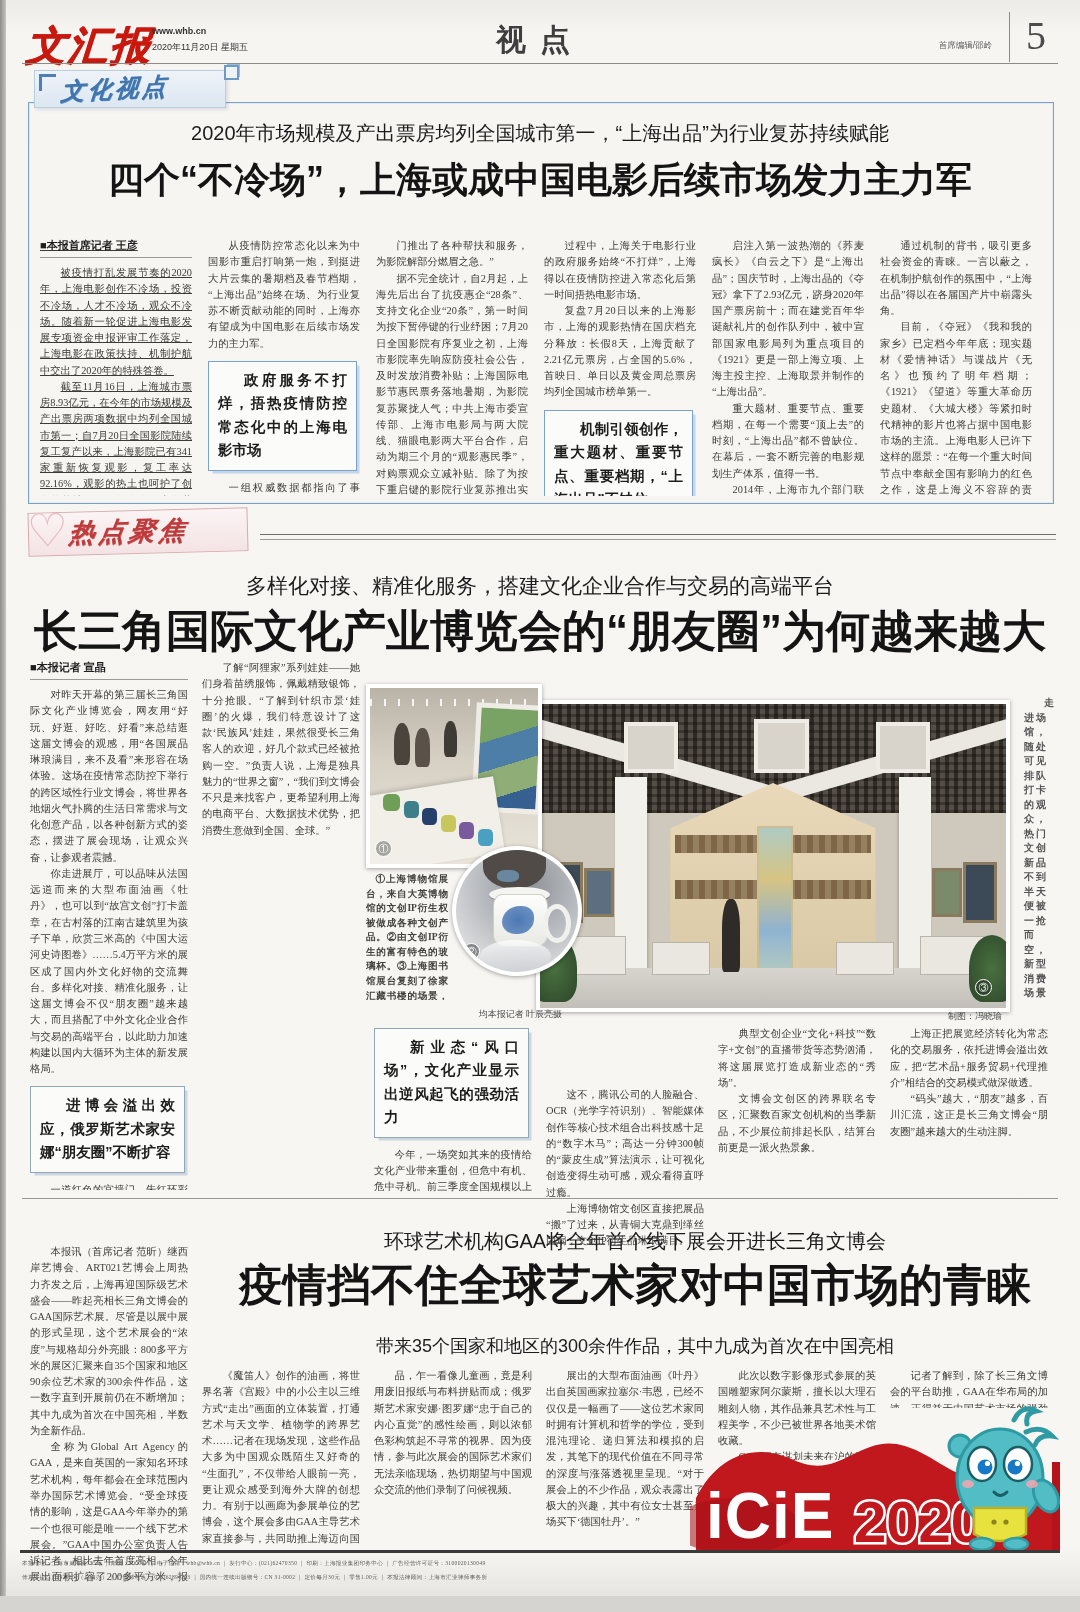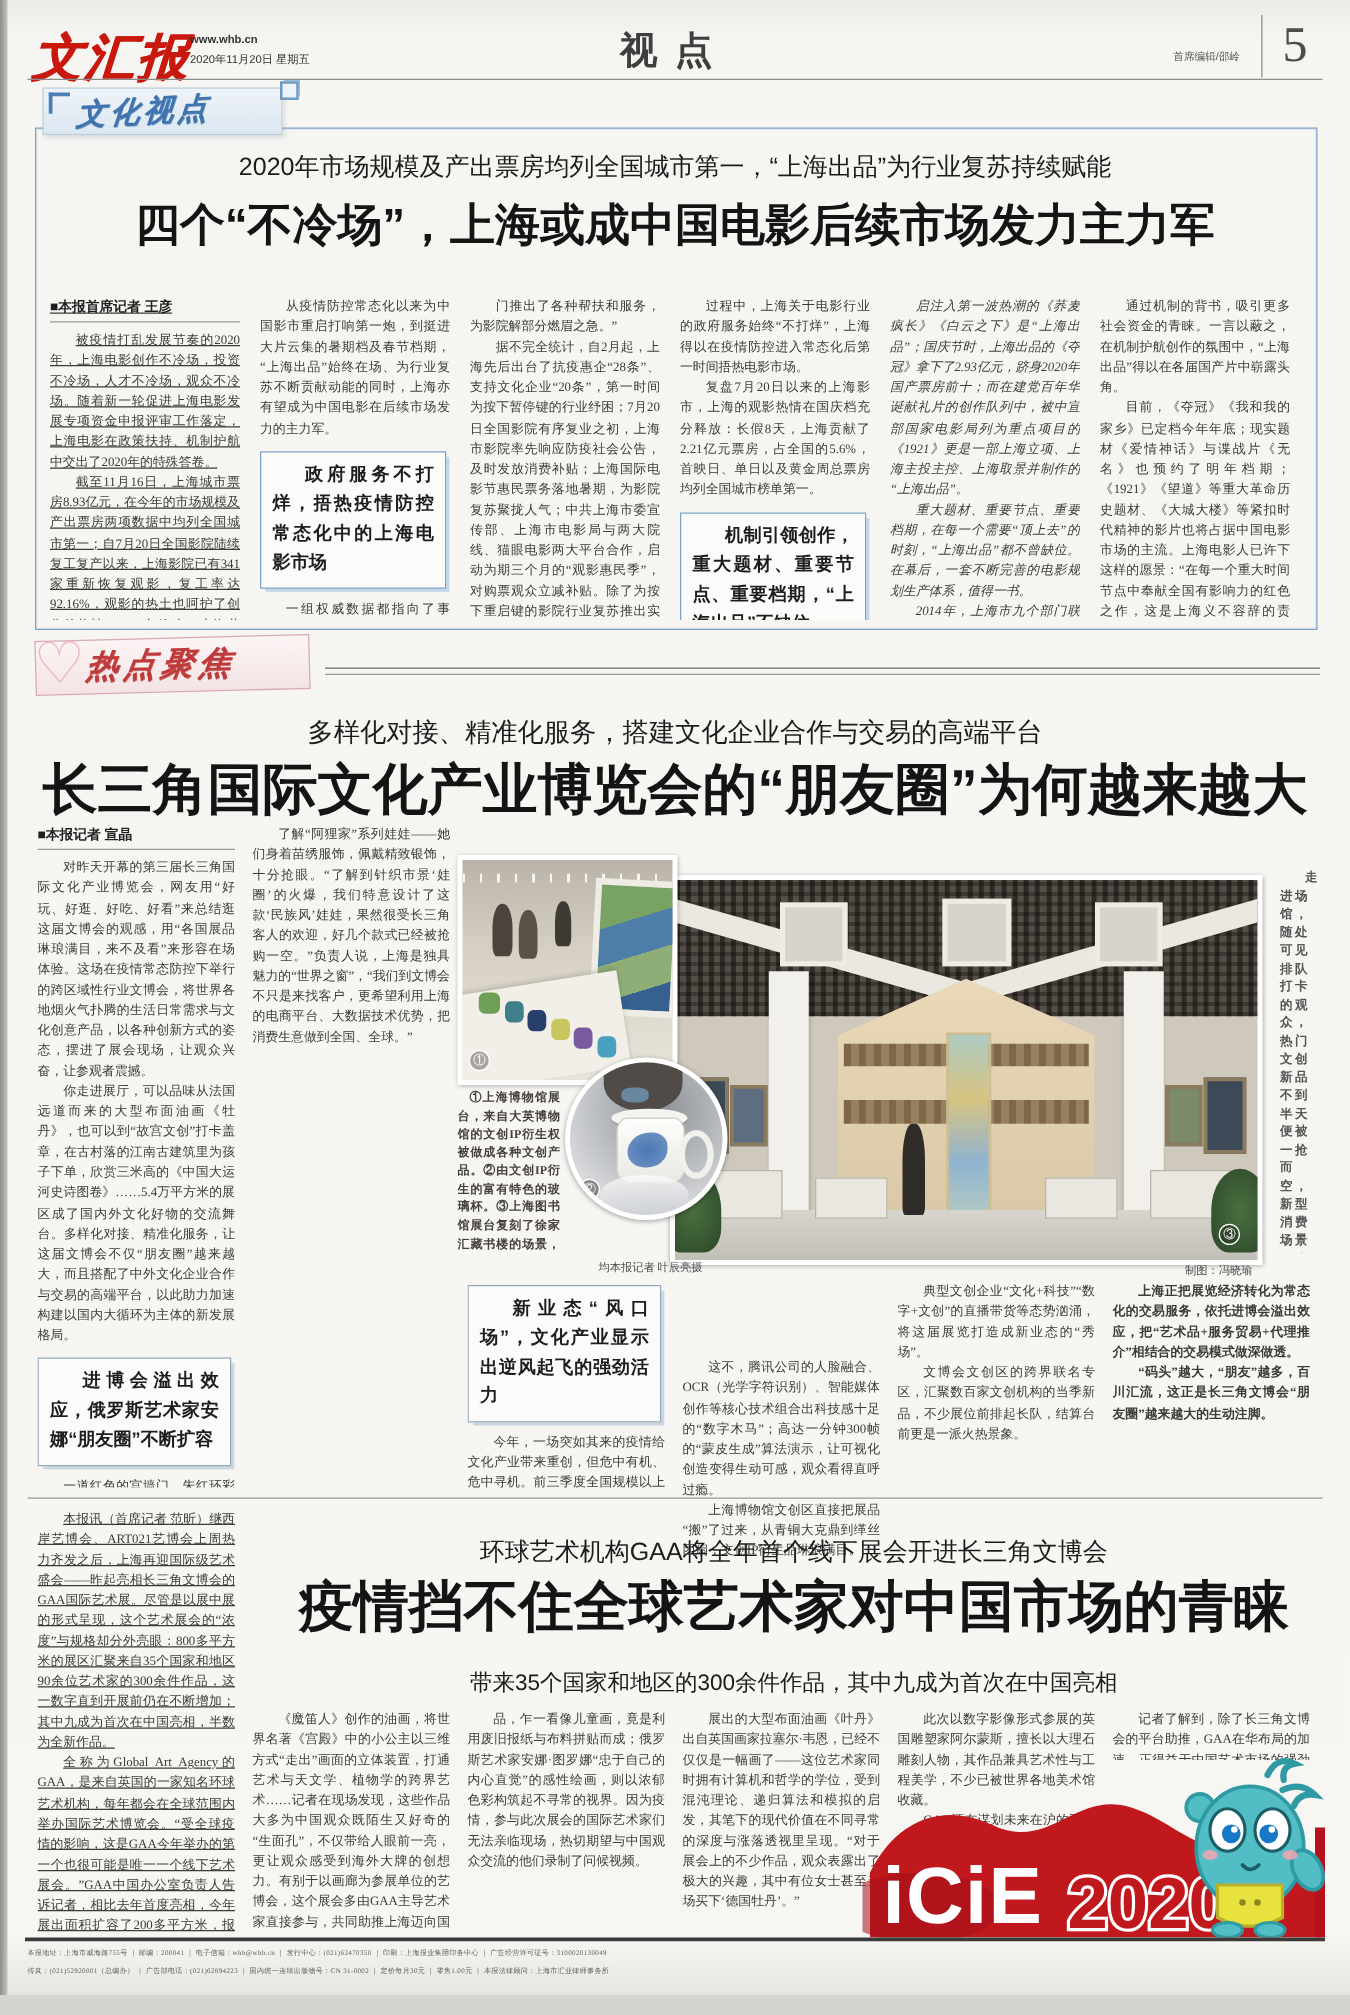--- a/index.html
+++ b/index.html
@@ -126,21 +126,21 @@
   <div class="col" style="left:544px;top:238px;width:152px;height:258px;">
     <div>
         <p class="para">过程中，上海关于电影行业的政府服务始终“不打烊”，上海得以在疫情防控进入常态化后第一时间捂热电影市场。</p>
         <p class="para">复盘7月20日以来的上海影市，上海的观影热情在国庆档充分释放：长假8天，上海贡献了2.21亿元票房，占全国的5.6%，首映日、单日以及黄金周总票房均列全国城市榜单第一。</p>
       </div>
     <div class="boxhead">
       <span class="bh-txt">机制引领创作，重大题材、重要节点、重要档期，“上海出品”不缺位</span>
     </div>
 
   </div>
-  <div class="col" style="left:712px;top:238px;width:152px;height:258px;font-style:italic;">
+  <div class="col" style="left:712px;top:238px;width:152px;height:258px;">
     <div>
         <p class="para">启注入第一波热潮的《荞麦疯长》《白云之下》是“上海出品”；国庆节时，上海出品的《夺冠》拿下了2.93亿元，跻身2020年国产票房前十；而在建党百年华诞献礼片的创作队列中，被中宣部国家电影局列为重点项目的《1921》更是一部上海立项、上海主投主控、上海取景并制作的“上海出品”。</p>
         <p class="para">重大题材、重要节点、重要档期，在每一个需要“顶上去”的时刻，“上海出品”都不曾缺位。在幕后，一套不断完善的电影规划生产体系，值得一书。</p>
         <p class="para">2014年，上海市九个部门联合推出《促进上海电影发展专项资金》，每年拨款2亿元，用以扶持电影创作、奖励佳作、发展产业、培育人才、孵化评论。依托专项资金，许多重大题材、重点项目得以超前孵化起航，更</p>
       </div>
   </div>
   <div class="col" style="left:880px;top:238px;width:152px;height:258px;">
     <div>
         <p class="para">通过机制的背书，吸引更多社会资金的青睐。一言以蔽之，在机制护航创作的氛围中，“上海出品”得以在各届国产片中崭露头角。</p>
         <p class="para">目前，《夺冠》《我和我的家乡》已定档今年年底；现实题材《爱情神话》与谍战片《无名》也预约了明年档期；《1921》《望道》等重大革命历史题材、《大城大楼》等紧扣时代精神的影片也将占据中国电影市场的主流。上海电影人已许下这样的愿景：“在每一个重大时间节点中奉献全国有影响力的红色之作，这是上海义不容辞的责任。”</p>
@@ -261,30 +261,30 @@
         <p class="para">这不，腾讯公司的人脸融合、OCR（光学字符识别）、智能媒体创作等核心技术组合出科技感十足的“数字木马”；高达一分钟300帧的“蒙皮生成”算法演示，让可视化创造变得生动可感，观众看得直呼过瘾。</p>
         <p class="para">上海博物馆文创区直接把展品“搬”了过来，从青铜大克鼎到缂丝团扇，文创IP衍生品琳琅满目。</p>
       </div>
   </div>
   <div class="col" style="left:718px;top:1026px;width:158px;height:166px;">
     <div>
         <p class="para">典型文创企业“文化+科技”“数字+文创”的直播带货等态势汹涌，将这届展览打造成新业态的“秀场”。</p>
         <p class="para">文博会文创区的跨界联名专区，汇聚数百家文创机构的当季新品，不少展位前排起长队，结算台前更是一派火热景象。</p>
       </div>
   </div>
-  <div class="col" style="left:890px;top:1026px;width:158px;height:166px;font-weight:bold;">
+  <div class="col" style="left:890px;top:1026px;width:158px;height:166px;">
     <div>
         <p class="para">上海正把展览经济转化为常态化的交易服务，依托进博会溢出效应，把“艺术品+服务贸易+代理推介”相结合的交易模式做深做透。</p>
         <p class="para">“码头”越大，“朋友”越多，百川汇流，这正是长三角文博会“朋友圈”越来越大的生动注脚。</p>
       </div>
   </div>
 
   <div class="abs divider" style="left:22px;right:22px;top:1198px;"></div>
 
-  <div class="col" style="left:30px;top:1208px;width:158px;height:338px;text-decoration:underline;">
+  <div class="col" style="left:30px;top:1244px;width:158px;height:338px;">
     <div>
         <p class="para">本报讯（首席记者 范昕）继西岸艺博会、ART021艺博会上周热力齐发之后，上海再迎国际级艺术盛会——昨起亮相长三角文博会的GAA国际艺术展。尽管是以展中展的形式呈现，这个艺术展会的“浓度”与规格却分外亮眼：800多平方米的展区汇聚来自35个国家和地区90余位艺术家的300余件作品，这一数字直到开展前仍在不断增加；其中九成为首次在中国亮相，半数为全新作品。</p>
         <p class="para">全称为Global Art Agency的GAA，是来自英国的一家知名环球艺术机构，每年都会在全球范围内举办国际艺术博览会。“受全球疫情的影响，这是GAA今年举办的第一个也很可能是唯一一个线下艺术展会。”GAA中国办公室负责人告诉记者，相比去年首度亮相，今年展出面积扩容了200多平方米，报名参展的艺术家数量增加了约70%——长三角文博会的平台效应正日益凸显。</p>
       </div>
   </div>
   <div class="abs kicker hd" style="left:210px;top:1228px;width:850px;font-size:20px;">环球艺术机构GAA将全年首个线下展会开进长三角文博会</div>
   <div class="abs headline hd" style="left:210px;top:1256px;width:850px;font-size:44px;">疫情挡不住全球艺术家对中国市场的青睐</div>
   <div class="abs kicker hd" style="left:210px;top:1334px;width:850px;font-size:18px;">带来35个国家和地区的300余件作品，其中九成为首次在中国亮相</div>
 
   <div class="col" style="left:202px;top:1368px;width:158px;height:178px;">

